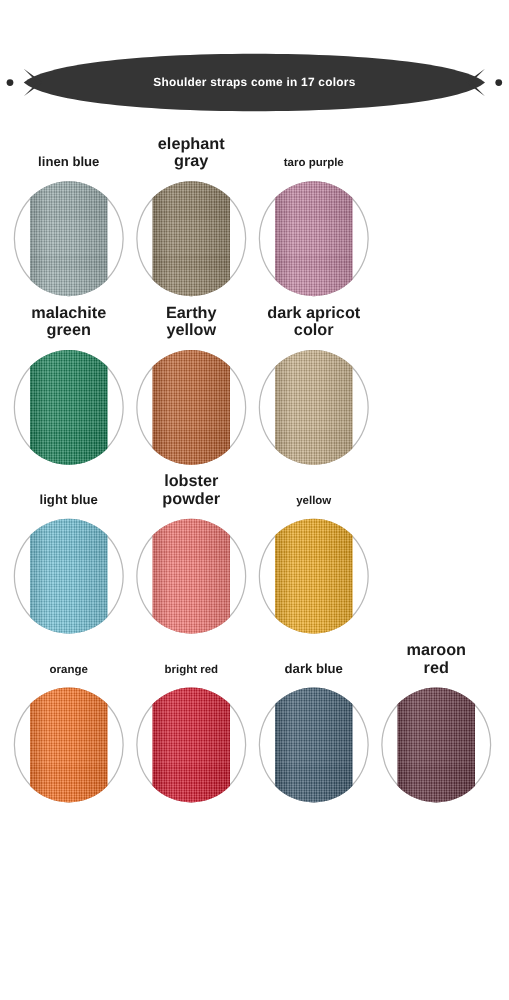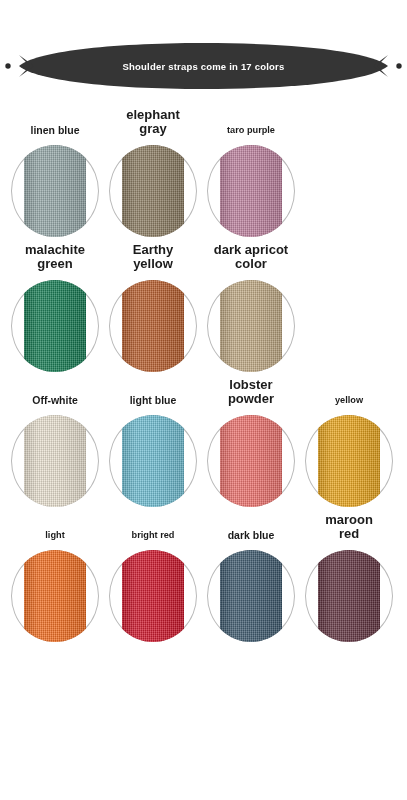--- a/index.html
+++ b/index.html
@@ -209,29 +209,20 @@
         <div class="swatch-circle" style="border-color: rgb(185, 185, 185);"></div>
         <div class="swatch-clip">
           <div class="strip" style="background-color: rgb(192, 169, 131);"></div>
         </div>
       </div>
     </div>
   </div>
 
   <div class="row">
     <div class="cell">
-      <div class="label sz-lg">Off-white</div>
-      <div class="swatch">
-        <div class="swatch-circle" style="border-color: rgb(185, 185, 185);"></div>
-        <div class="swatch-clip">
-          <div class="strip" style="background-color: rgb(233, 225, 208);"></div>
-        </div>
-      </div>
-    </div>
-    <div class="cell">
       <div class="label sz-lg">light blue</div>
       <div class="swatch">
         <div class="swatch-circle" style="border-color: rgb(185, 185, 185);"></div>
         <div class="swatch-clip">
           <div class="strip" style="background-color: rgb(109, 189, 210);"></div>
         </div>
       </div>
     </div>
     <div class="cell">
       <div class="label sz-sm">lobster<br>powder</div>
@@ -248,21 +239,21 @@
         <div class="swatch-circle" style="border-color: rgb(185, 185, 185);"></div>
         <div class="swatch-clip">
           <div class="strip" style="background-color: rgb(233, 164, 24);"></div>
         </div>
       </div>
     </div>
   </div>
 
   <div class="row">
     <div class="cell">
-      <div class="label sz-md">light</div>
+      <div class="label sz-md">orange</div>
       <div class="swatch">
         <div class="swatch-circle" style="border-color: rgb(185, 185, 185);"></div>
         <div class="swatch-clip">
           <div class="strip" style="background-color: rgb(243, 107, 28);"></div>
         </div>
       </div>
     </div>
     <div class="cell">
       <div class="label sz-md">bright red</div>
       <div class="swatch">

